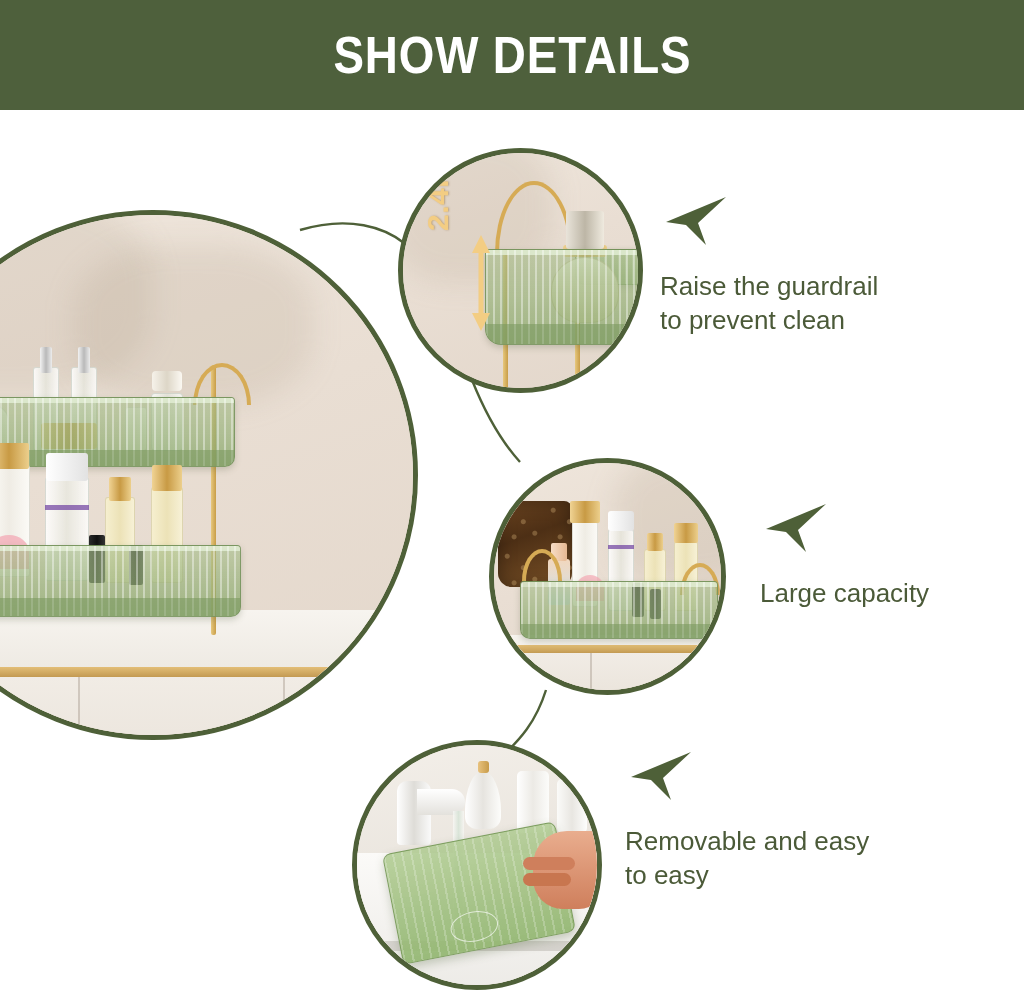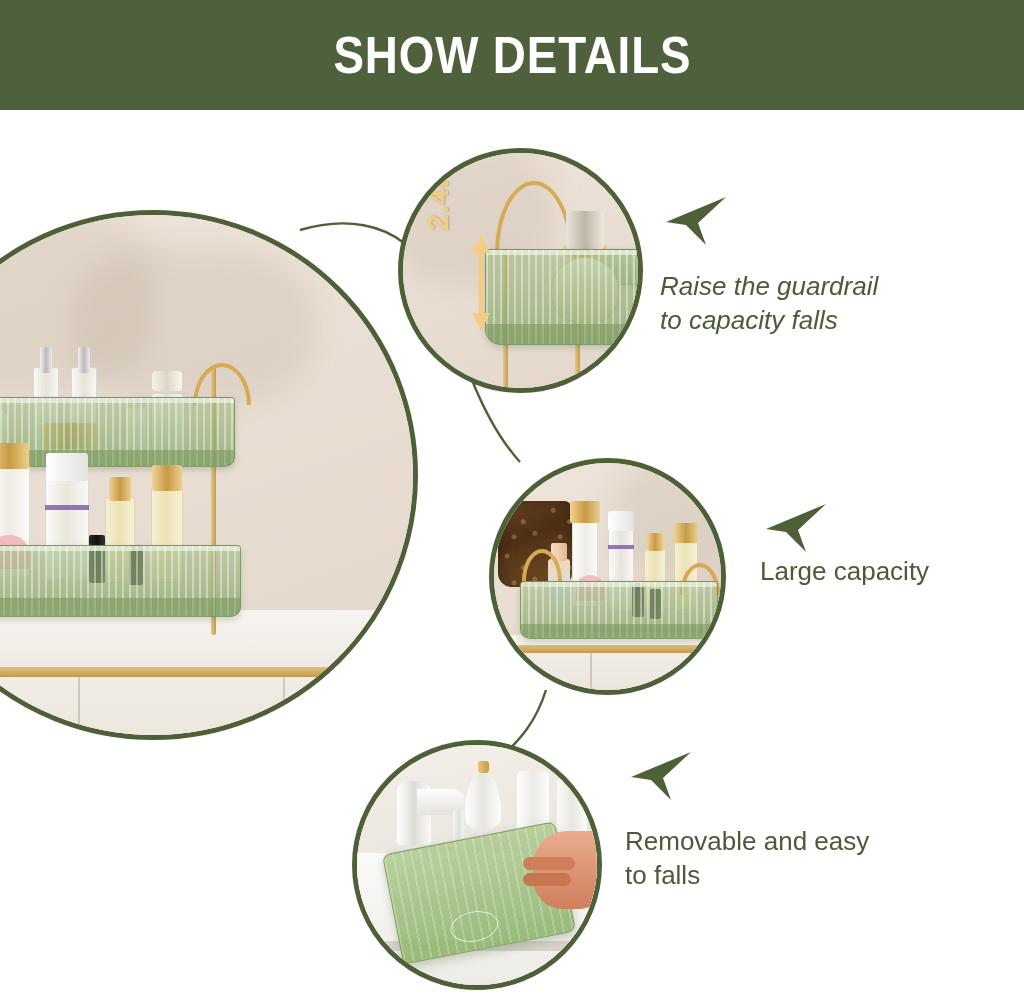--- a/index.html
+++ b/index.html
@@ -162,23 +162,23 @@
   .callout{ position:absolute; }
   .callout-arrow{ display:block; }
   .callout-text{
     color:#4b5a38;
     font-size:26px;
     line-height:1.32;
     font-family:"Liberation Sans", sans-serif;
     white-space:pre-line;
   }
   #callout-guardrail{ left:660px; top:85px; }
-  #callout-guardrail .callout-text{ margin-top:22px;font-style:italic; }
+  #callout-guardrail .callout-text{ margin-top:22px; }
   #callout-capacity{ left:760px; top:392px; }
-  #callout-capacity .callout-text{ }
+  #callout-capacity .callout-text{ margin-top:22px; }
   #callout-clean{ left:625px; top:640px; }
   #callout-clean .callout-text{ margin-top:22px; }
 </style>
 </head>
 <body>
 
 <div id="header-banner">
   <div id="header-title">SHOW DETAILS</div>
 </div>
 
@@ -341,31 +341,31 @@
       <div style="position:absolute;left:166px;top:112px;width:52px;height:13px;border-radius:7px;background:#cf7f5c;"></div>
       <div style="position:absolute;left:166px;top:128px;width:48px;height:13px;border-radius:7px;background:#c8764f;"></div>
     </div>
   </div>
 
   <div class="callout" id="callout-guardrail">
     <svg class="callout-arrow" width="72" height="52" viewBox="0 0 72 52">
       <polygon points="66,2 6,27 26,30 46,50 38,28" fill="#4e6038"></polygon>
     </svg>
     <div class="callout-text">Raise the guardrail</div>
-    <div class="callout-text" style="margin-top:0;">to capacity falls</div>
+    <div class="callout-text" style="margin-top:0;">to prevent clean</div>
   </div>
 
   <div class="callout" id="callout-capacity">
     <svg class="callout-arrow" width="72" height="52" viewBox="0 0 72 52">
       <polygon points="66,2 6,27 26,30 46,50 38,28" fill="#4e6038"></polygon>
     </svg>
     <div class="callout-text">Large capacity</div>
   </div>
 
   <div class="callout" id="callout-clean">
     <svg class="callout-arrow" width="72" height="52" viewBox="0 0 72 52">
       <polygon points="66,2 6,27 26,30 46,50 38,28" fill="#4e6038"></polygon>
     </svg>
     <div class="callout-text">Removable and easy</div>
-    <div class="callout-text" style="margin-top:0;">to falls</div>
+    <div class="callout-text" style="margin-top:0;">to easy</div>
   </div>
 
 </div>
 
 </body></html>

